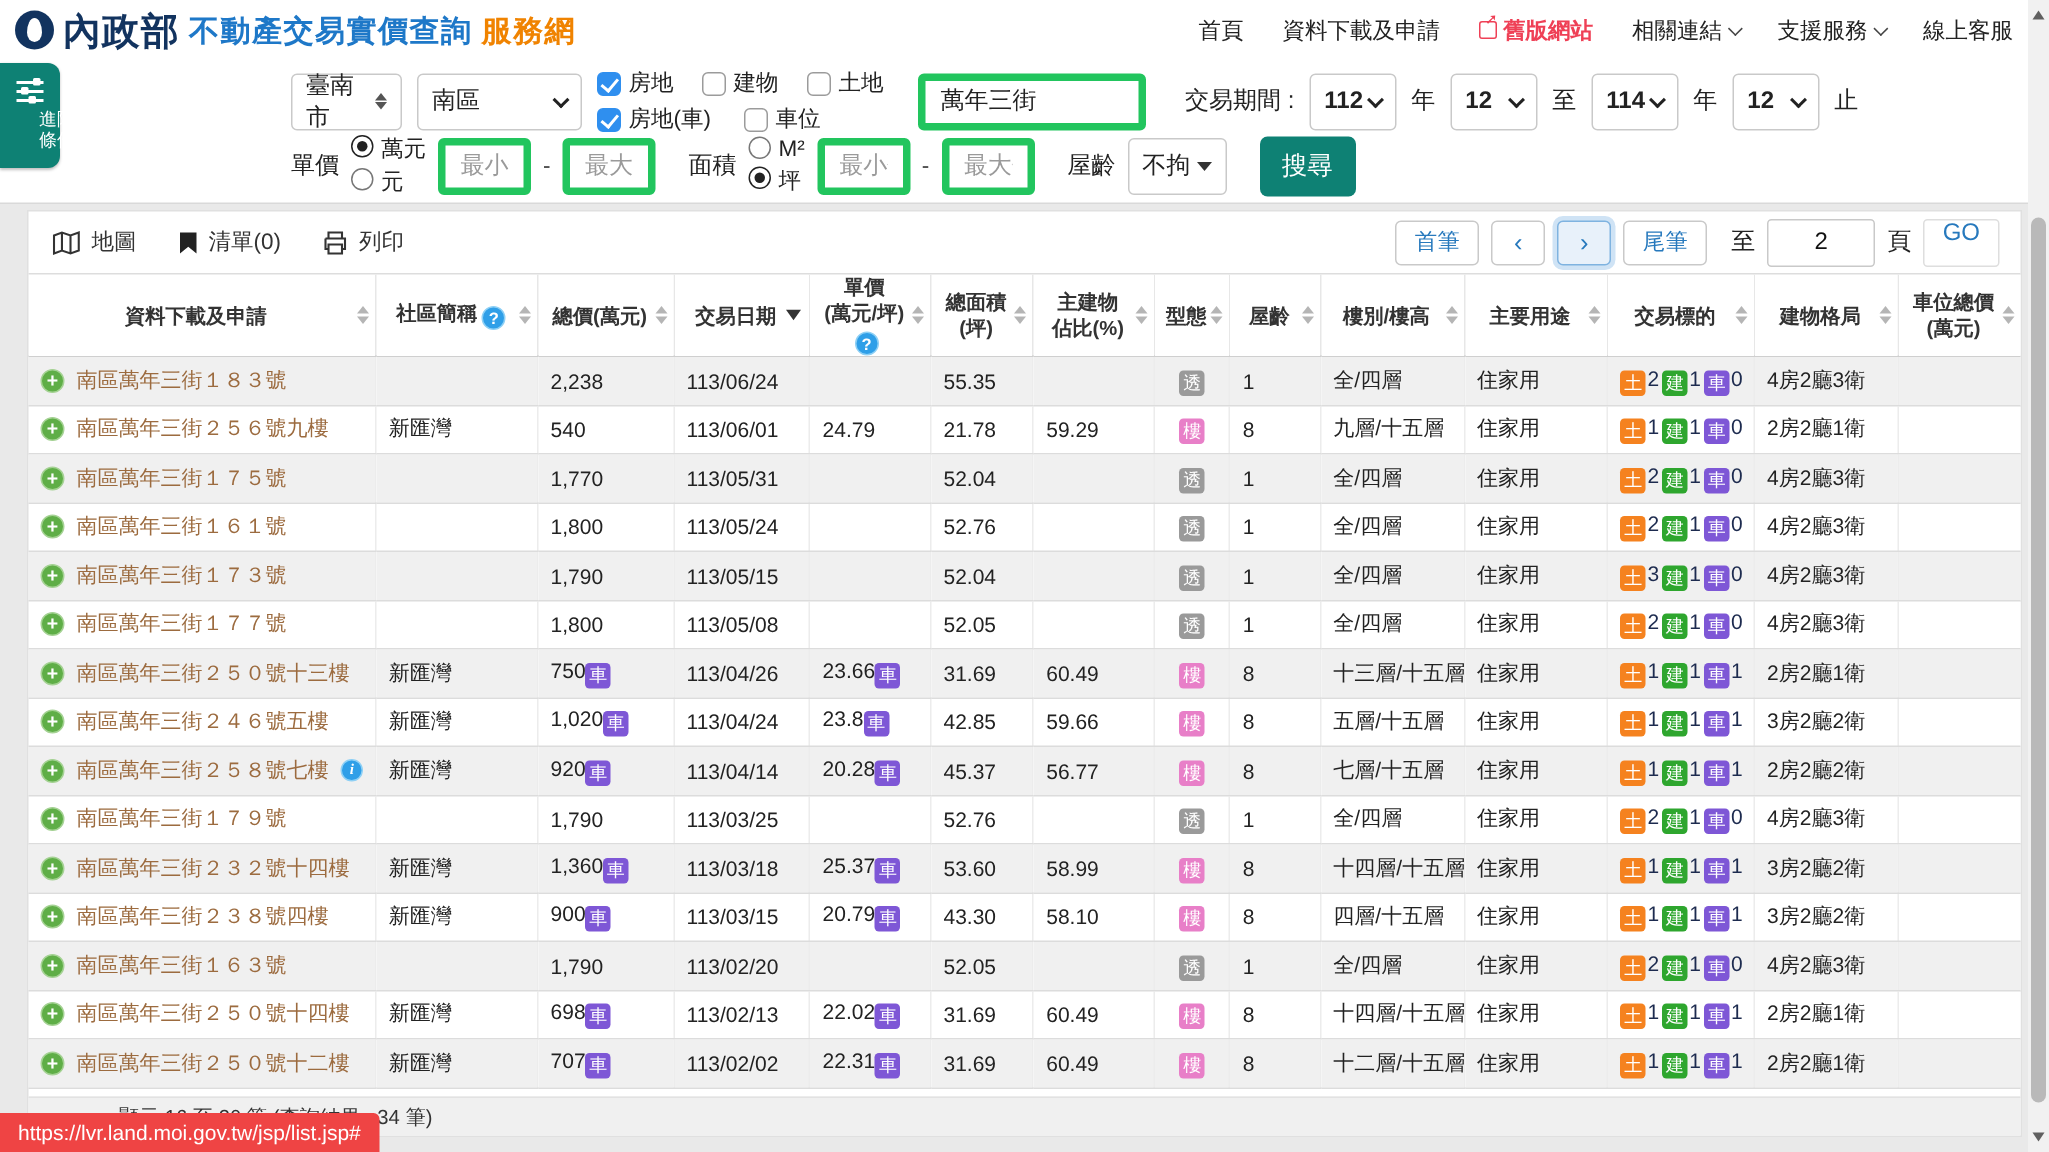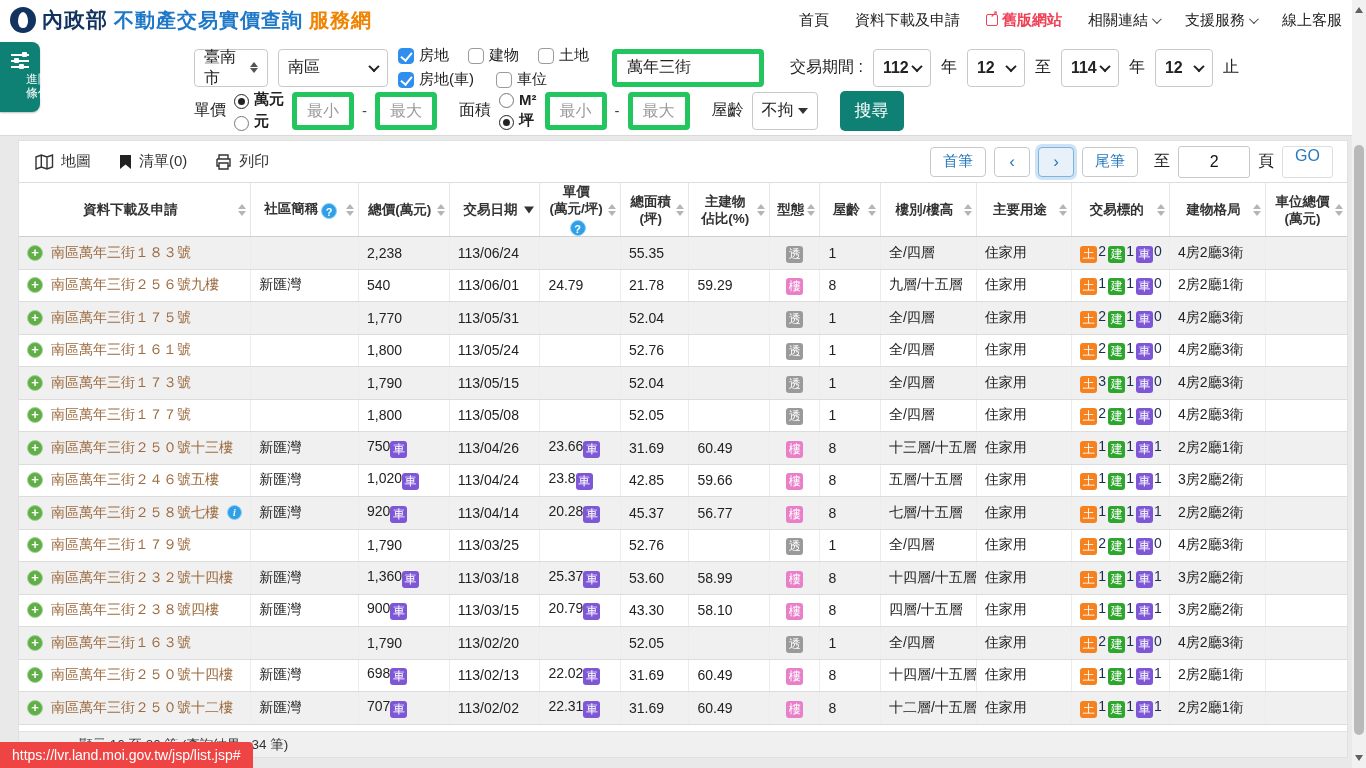--- a/index.html
+++ b/index.html
@@ -4,21 +4,21 @@
 <style>
   * { margin:0; padding:0; box-sizing:border-box; }
   html,body { width:1366px; height:768px; overflow:hidden; font-family:"Liberation Sans","DejaVu Sans",sans-serif; background:#e9e9e9; }
   .page { position:relative; width:1366px; height:768px; }
 
   
   .topbar { position:absolute; top:0; left:0; width:1366px; height:40px; background:#fff; display:flex; align-items:center; justify-content:space-between; padding:0 24px 0 10px; z-index:5; }
   .brand { display:flex; align-items:center; gap:6px; }
   .brand-mark { width:26px; height:26px; border-radius:50%; background:#12335f; position:relative; flex:0 0 auto; }
   .brand-mark::after { content:""; position:absolute; left:8px; top:5px; width:10px; height:16px; border-radius:50% 50% 50% 50%/60% 60% 40% 40%; background:#fff; }
-  .brand-agency { font-size:21px; font-weight:700; color:#12335f; font-family:"Liberation Serif","DejaVu Serif",serif; letter-spacing:1px; }
+  .brand-agency { font-size:25px; font-weight:700; color:#12335f; font-family:"Liberation Serif","DejaVu Serif",serif; letter-spacing:1px; }
   .brand-title { font-size:20px; font-weight:700; color:#1e78c8; letter-spacing:1px; }
   .brand-suffix { font-size:20px; font-weight:700; color:#f08300; letter-spacing:1px; }
   .topnav { display:flex; align-items:center; gap:26px; font-size:15px; color:#222; }
   .nav-item { cursor:pointer; white-space:nowrap; display:flex; align-items:center; gap:4px; }
   .nav-item.external { color:#ef4056; font-weight:700; }
   .ext-icon { display:inline-block; width:12px; height:12px; border:1.6px solid #ef4056; border-radius:2px; position:relative; }
   .ext-icon::after { content:"➚"; position:absolute; top:-7px; left:3px; font-size:10px; color:#ef4056; }
   .caret-down { display:inline-block; width:7px; height:7px; border-right:1.5px solid #444; border-bottom:1.5px solid #444; transform:rotate(45deg) translateY(-2px); }
 
   
@@ -55,21 +55,21 @@
   .chk-row .chk { width:64px; }
   .chk-row .chk.wide { width:92px; }
 
   .txt-input { height:38px; border:5px solid #22c55e; border-radius:4px; font-size:16px; color:#222; padding:0 10px; font-family:inherit; }
   .keyword { width:152px; }
   .mini { width:62px; color:#9a9a9a; }
   .mini::placeholder { color:#9a9a9a; }
   .keyword::placeholder { color:#9a9a9a; }
   .flabel { font-size:16px; color:#222; white-space:nowrap; }
   .radio-col { display:flex; flex-direction:column; gap:3px; }
-  .radio { display:flex; align-items:flex-end; gap:5px; font-size:15px; color:#222; cursor:pointer;font-weight:bold; }
+  .radio { display:flex; align-items:flex-start; gap:5px; font-size:15px; color:#222; cursor:pointer; }
   .radio .dot { width:15px; height:15px; border-radius:50%; border:1.5px solid #777; background:#fff; position:relative; flex:0 0 auto; }
   .radio.sel2 .dot { border-color:#222; }
   .radio.sel2 .dot::after { content:""; position:absolute; left:3px; top:3px; width:7px; height:7px; border-radius:50%; background:#222; }
   .dash { color:#444; font-size:15px; }
   .search-btn { height:40px; width:64px; background:#0e8174; color:#fff; font-size:17px; border:none; border-radius:5px; cursor:pointer; font-family:inherit; }
 
   
   .card { position:absolute; top:140px; left:18px; width:1330px; height:618px; background:#fff; border:1px solid #e0e0e0; }
   .toolbar { height:42px; border-bottom:1px solid #ddd; display:flex; align-items:center; justify-content:space-between; padding:0 14px 0 16px; }
   .tools { display:flex; align-items:center; gap:28px; }

